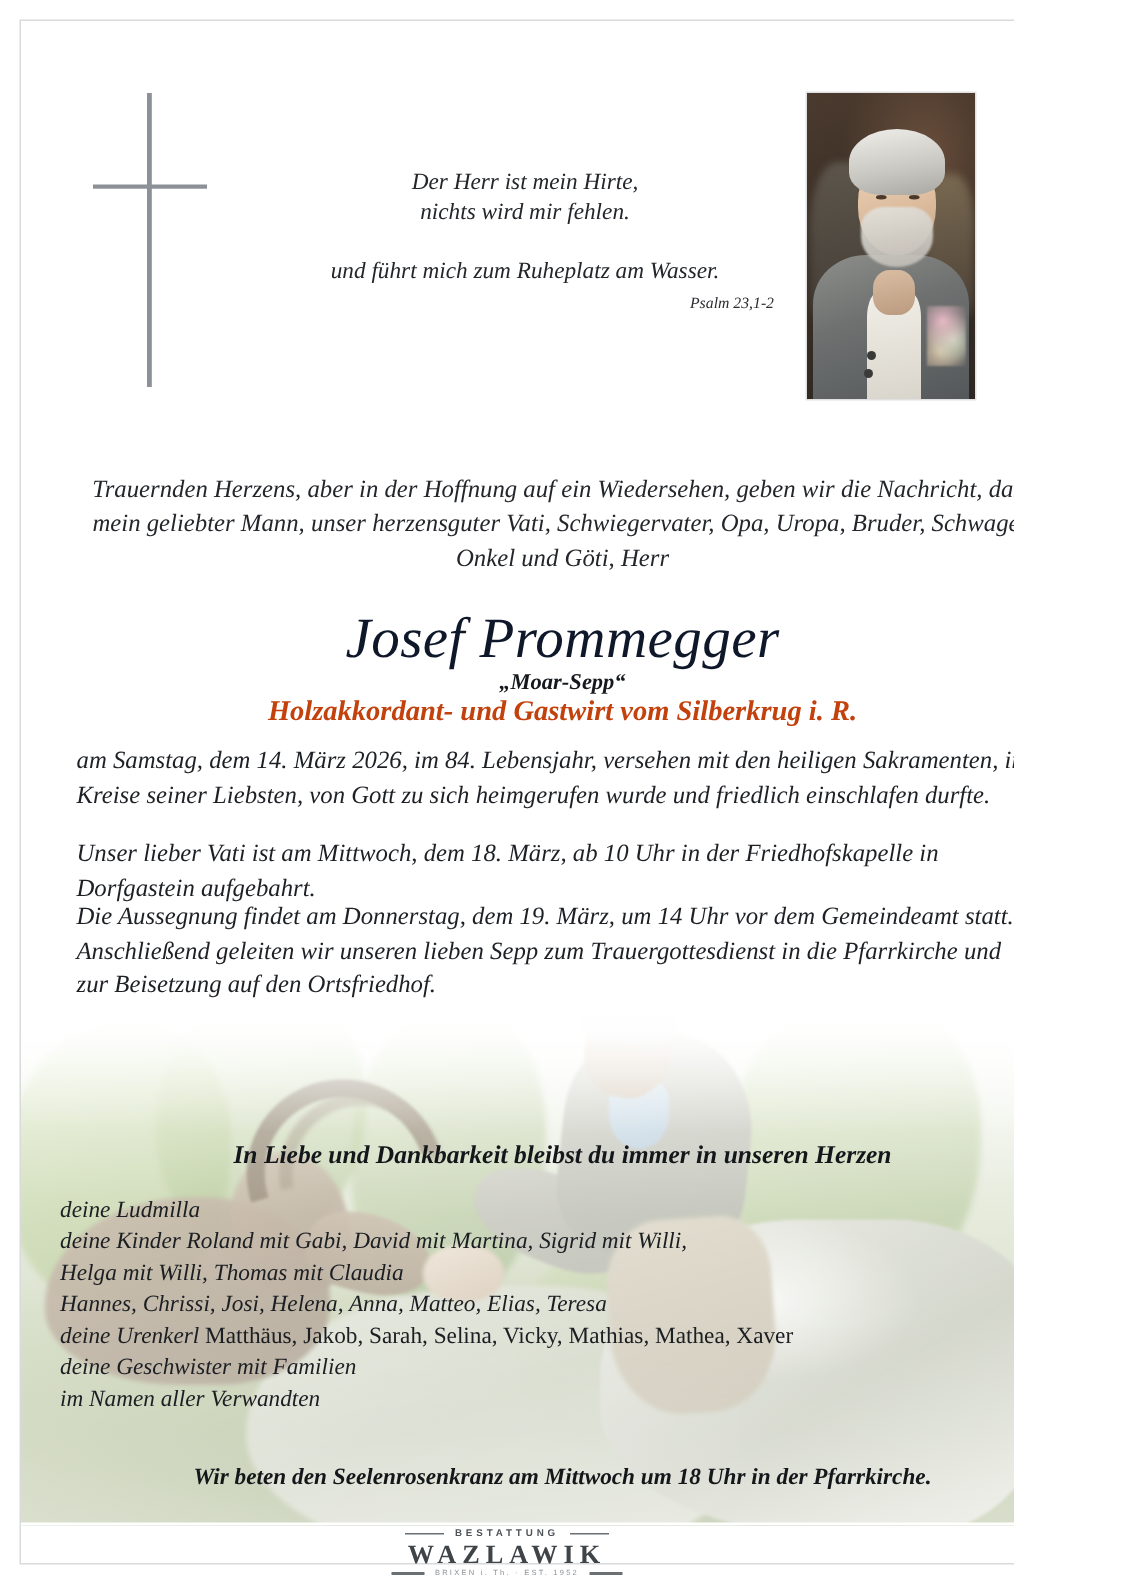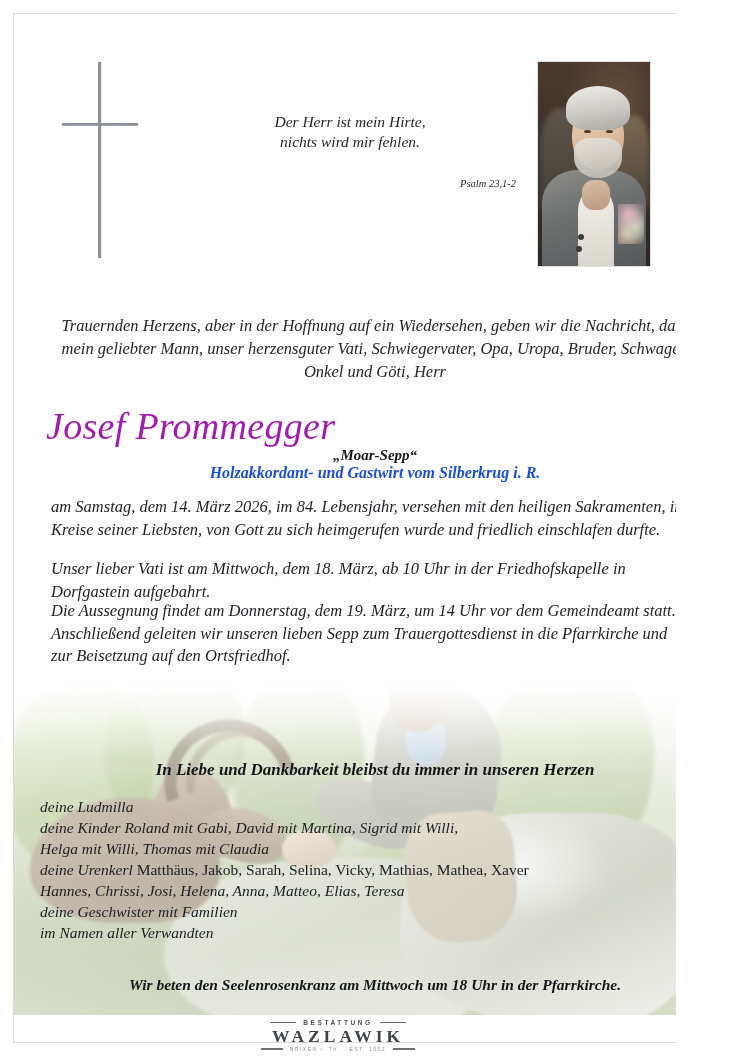--- a/index.html
+++ b/index.html
@@ -382,26 +382,26 @@
     line-height: 23px;
     color: #23262a;
     z-index: 3;
   }
 
   .name {
     position: absolute;
     left: 46px;
     top: 404px;
     width: 658px;
-    text-align: left;
+    text-align: center;
     font-style: italic;
     font-size: 38px;
     line-height: 44px;
     letter-spacing: 0.3px;
-    color: #a21caf;
+    color: #0f172a;
     z-index: 3;
   }
   .nickname {
     position: absolute;
     left: 46px;
     top: 447px;
     width: 658px;
     text-align: center;
     font-style: italic;
     font-weight: bold;
@@ -410,22 +410,22 @@
     z-index: 3;
   }
   .profession {
     position: absolute;
     left: 46px;
     top: 464px;
     width: 658px;
     text-align: center;
     font-style: italic;
     font-weight: bold;
-    font-size: 16px;
-    color: #1d4ed8;
+    font-size: 19px;
+    color: #c2410c;
     z-index: 3;
   }
 
   .para {
     position: absolute;
     left: 51px;
     width: 640px;
     font-style: italic;
     font-size: 16.5px;
     line-height: 22.5px;
@@ -578,20 +578,21 @@
     <div class="p-eye" style="left:68px;top:68px;"></div>
     <div class="p-flower"></div>
     <div class="p-btn"></div>
     <div class="p-btn" style="left:38px;bottom:14px;"></div>
   </div>
 
   <div class="psalm">
     <span>Der Herr ist mein Hirte,</span><br>
     <span>nichts wird mir fehlen.</span><br>
     <br>
+    <span>und führt mich zum Ruheplatz am Wasser.</span>
     <span class="ref">Psalm 23,1-2</span>
   </div>
 
   <div class="intro">Trauernden Herzens, aber in der Hoffnung auf ein Wiedersehen, geben wir die Nachricht, dass mein geliebter Mann, unser herzensguter Vati, Schwiegervater, Opa, Uropa, Bruder, Schwager, Onkel und Göti, Herr</div>
 
   <div class="name">Josef Prommegger</div>
   <div class="nickname">„Moar-Sepp“</div>
   <div class="profession">Holzakkordant- und Gastwirt vom Silberkrug i. R.</div>
 
   <div class="para p1">
@@ -607,24 +608,24 @@
   </div>
 
   <div class="memorial">In Liebe und Dankbarkeit bleibst du immer in unseren Herzen</div>
 
   <div class="family">
     <div>deine Ludmilla</div>
     <div>
       <span class="lbl">deine Kinder </span><span>Roland mit Gabi, David mit Martina, Sigrid mit Willi,</span>
     </div>
     <div>Helga mit Willi, Thomas mit Claudia</div>
+    <div>Hannes, Chrissi, Josi, Helena, Anna, Matteo, Elias, Teresa</div>
     <div>
       <span class="lbl">deine Urenkerl </span><span class="upright">Matthäus, Jakob, Sarah, Selina, Vicky, Mathias, Mathea, Xaver</span>
     </div>
-    <div>Hannes, Chrissi, Josi, Helena, Anna, Matteo, Elias, Teresa</div>
     <div>deine Geschwister mit Familien</div>
     <div>im Namen aller Verwandten</div>
   </div>
 
   <div class="rosary">Wir beten den Seelenrosenkranz am Mittwoch um 18 Uhr in der Pfarrkirche.</div>
 
   <div class="border-frame"></div>
 
   <div class="footer">
     <div class="f-top">

